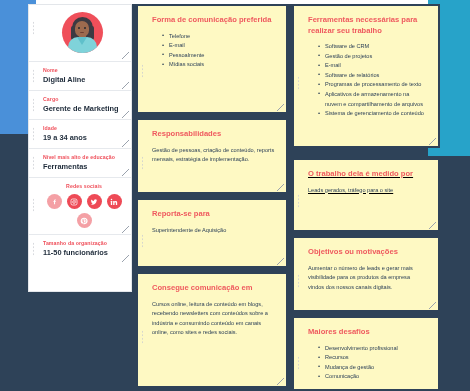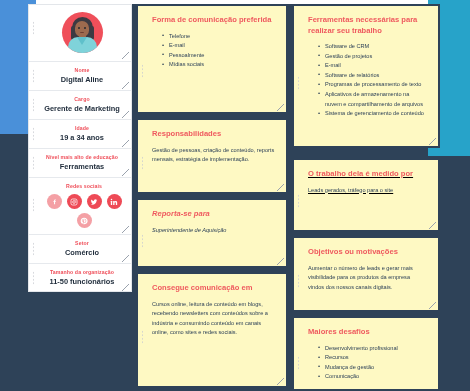--- a/index.html
+++ b/index.html
@@ -68,21 +68,21 @@
     left: 28px; top: 4px;
     width: 104px; height: 288px;
     border: 1px solid #e3e6ea;
     background: #ffffff;
   }
   .profile-row {
     position: relative;
     border-bottom: 1px solid #e6e9ed;
     box-sizing: border-box;
     padding: 4px 10px 5px 14px;
-    text-align: center;
+    text-align: left;
   }
   .profile-row:last-child { border-bottom: none; }
   .prow-label {
     color: #ef4f5a;
     font-size: 5.2px;
     font-weight: bold;
     letter-spacing: .1px;
     line-height: 8px;
     margin: 0;
   }
@@ -224,21 +224,21 @@
   ul.card-list li::before {
     content: "•";
     position: absolute;
     left: 0; top: -0.5px;
     color: #2e4258;
     font-size: 6px;
   }
   
   #card-comunicacao   { left: 136px; top: 4px;   width: 152px; height: 110px; }
   #card-responsab     { left: 136px; top: 118px; width: 152px; height: 76px;  }
-  #card-reporta       { left: 136px; top: 198px; width: 152px; height: 70px; font-style: italic;  }
+  #card-reporta       { left: 136px; top: 198px; width: 152px; height: 70px;  }
   #card-informacoes   { left: 136px; top: 272px; width: 152px; height: 116px; }
   #card-ferramentas   { left: 292px; top: 4px;   width: 148px; height: 144px; }
   #card-medido        { left: 292px; top: 158px; width: 148px; height: 74px; text-decoration: underline;  }
   #card-objetivos     { left: 292px; top: 236px; width: 148px; height: 76px;  }
   #card-desafios      { left: 292px; top: 316px; width: 148px; height: 75px;  }
 </style>
 </head>
 <body>
 
 <div id="canvas">
@@ -326,26 +326,20 @@
         </span>
         <span class="sicon off">
           <svg width="8" height="8" viewBox="0 0 24 24" fill="#fff">
               <path d="M12 2a10 10 0 0 0-3.6 19.3c-.1-.8-.2-2 0-2.9l1.3-5.4s-.3-.6-.3-1.6c0-1.5.9-2.6 2-2.6.9 0 1.4.7 1.4 1.5 0 .9-.6 2.3-.9 3.6-.3 1.1.5 2 1.6 2 1.9 0 3.3-2 3.3-4.9 0-2.6-1.8-4.4-4.5-4.4-3 0-4.8 2.3-4.8 4.6 0 .9.3 1.9.8 2.4.1.1.1.2.1.3l-.3 1.1c0 .2-.1.2-.3.1-1.3-.6-2.1-2.5-2.1-4 0-3.2 2.4-6.2 6.8-6.2 3.6 0 6.4 2.6 6.4 6 0 3.6-2.2 6.4-5.4 6.4-1 0-2-.6-2.4-1.2l-.7 2.5c-.2.9-.8 2-1.2 2.7A10 10 0 1 0 12 2z"></path>
             </svg>
         </span>
       </div>
       <div class="resize-handle"></div>
     </div>
 
-    <div class="profile-row">
-      <div class="grip" style="top:7px"></div>
-      <p class="prow-label">Setor</p>
-      <p class="prow-value">Comércio</p>
-      <div class="resize-handle"></div>
-    </div>
 
     <div class="profile-row">
       <div class="grip" style="top:7px"></div>
       <p class="prow-label">Tamanho da organização</p>
       <p class="prow-value">11-50 funcionários</p>
       <div class="resize-handle"></div>
     </div>
   </div>
 
   <div class="card" id="card-comunicacao">

